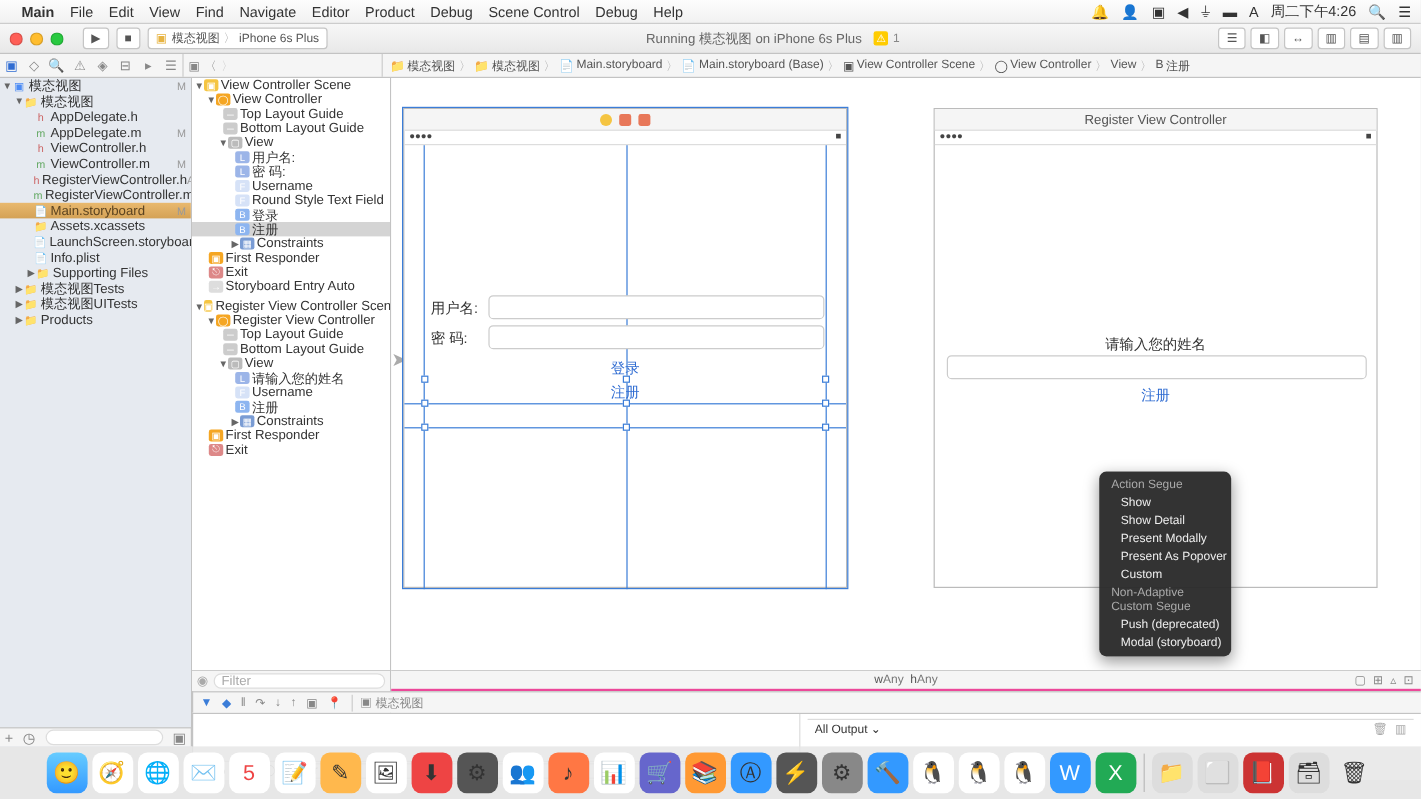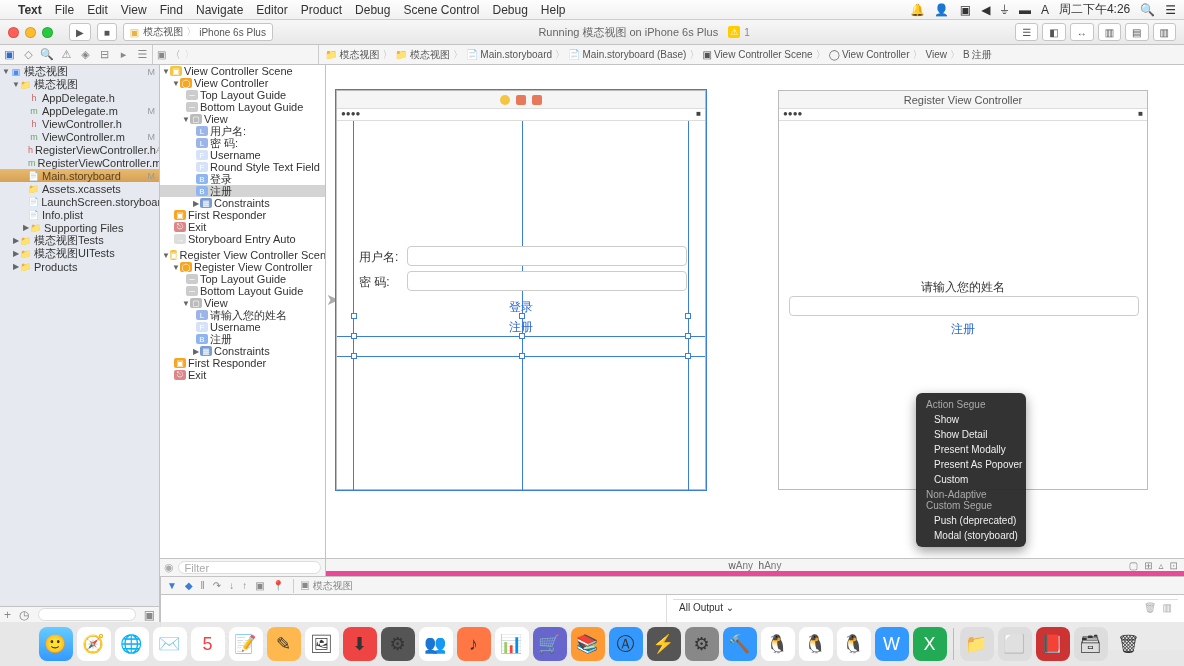--- a/index.html
+++ b/index.html
@@ -65,21 +65,21 @@
 .handle { position: absolute; width: 6px; height: 6px; background: #fff; border: 1px solid #3b7dd8; }
 .guide-v { position: absolute; top: 0; bottom: 0; width: 1px; background: #3b7dd8; }
 .guide-h { position: absolute; left: 0; right: 0; height: 1px; background: #3b7dd8; }
 
 
 .popover { position: absolute; background: rgba(40,40,40,.95); border-radius: 6px; padding: 4px 0; color: #eee; font-size: 10px; box-shadow: 0 4px 12px rgba(0,0,0,.4); }
 .popover .hdr { padding: 2px 10px; color: #aaa; font-size: 10px; }
 .popover .opt { padding: 2px 10px 2px 18px; cursor: default; white-space: nowrap; }
 .filter-field { flex: 1; border: 1px solid #ddd; border-radius: 8px; height: 13px; padding: 0 6px; background: #fff; color: #aaa; }
 
-.wany { position: absolute; left: 326px; right: 0; bottom: 90px; height: 18px; background: #f5f5f5; border-top: 1px solid #c3c3c3; border-bottom: 5px solid #ec4899; display: flex; align-items: center; justify-content: center; font-size: 10px; color: #777; }
+.wany { position: absolute; left: 326px; right: 0; bottom: 90px; height: 18px; background: #f5f5f5; border-top: 1px solid #c3c3c3; border-bottom: 2px solid #ec4899; display: flex; align-items: center; justify-content: center; font-size: 10px; color: #777; }
 .wany .right-icons { position: absolute; right: 6px; display: flex; gap: 6px; color: #888; }
 
 .dbgbar { position: absolute; left: 160px; right: 0; bottom: 72px; height: 18px; background: #f5f5f5; border-top: 1px solid #c3c3c3; border-left: 1px solid #c3c3c3; display: flex; align-items: center; font-size: 10px; padding: 0 6px; gap: 8px; color: #888; }
 .console { position: absolute; left: 160px; right: 0; bottom: 16px; top: calc(100% - 72px); background: #fff; border-left: 1px solid #c3c3c3; border-top: 1px solid #c3c3c3; display: flex; }
 .console .left { flex: 1; border-right: 1px solid #ddd; display: flex; flex-direction: column; }
 .console .right { flex: 1; padding: 4px 6px; font-family: Menlo, monospace; font-size: 11px; white-space: pre; overflow: auto; }
 .console .botmini { height: 16px; border-top: 1px solid #ddd; display: flex; align-items: center; padding: 0 6px; font-size: 10px; gap: 6px; }
 
 
 .dock { position: absolute; bottom: 0; left: 0; right: 0; height: 44px; background: rgba(230,230,230,.85); display: flex; align-items: center; justify-content: center; gap: 4px; padding: 2px 30px; }
@@ -88,21 +88,21 @@
 
 .sb-bot { position: absolute; left: 0; bottom: 44px; width: 160px; height: 16px; background: #f5f5f5; border-top: 1px solid #c3c3c3; border-right: 1px solid #c3c3c3; display: flex; align-items: center; padding: 0 4px; font-size: 12px; color: #888; gap: 8px; }
 
 .out-bot { position: absolute; left: 160px; bottom: 90px; width: 166px; height: 18px; background: #f5f5f5; border-top: 1px solid #c3c3c3; border-right: 1px solid #c3c3c3; display: flex; align-items: center; padding: 0 4px; }
 </style>
 </head>
 <body>
 
 <div class="menubar">
   <span class="apple"></span>
-  <span class="item" style="font-weight:600">Text</span>
+  <span class="item" style="font-weight:600">Main</span>
   <span class="item">File</span>
   <span class="item">Edit</span>
   <span class="item">View</span>
   <span class="item">Find</span>
   <span class="item">Navigate</span>
   <span class="item">Editor</span>
   <span class="item">Product</span>
   <span class="item">Debug</span>
   <span class="item">Scene Control</span>
   <span class="item">Debug</span>

